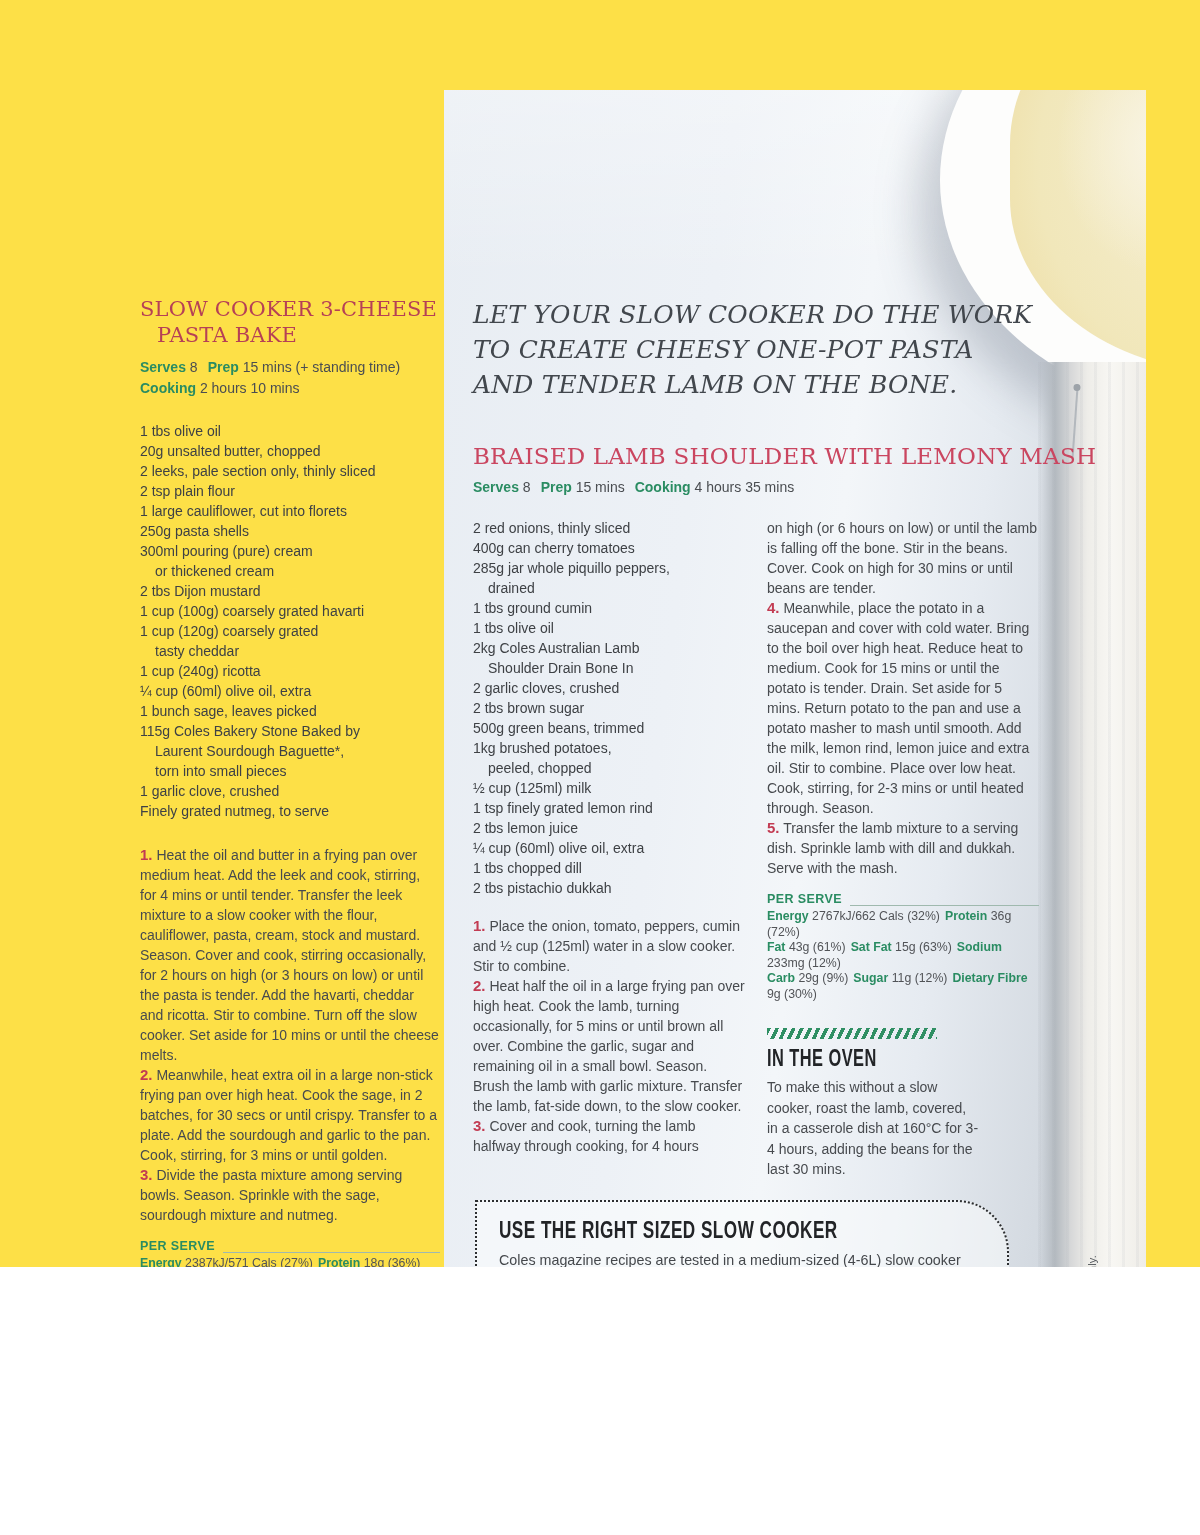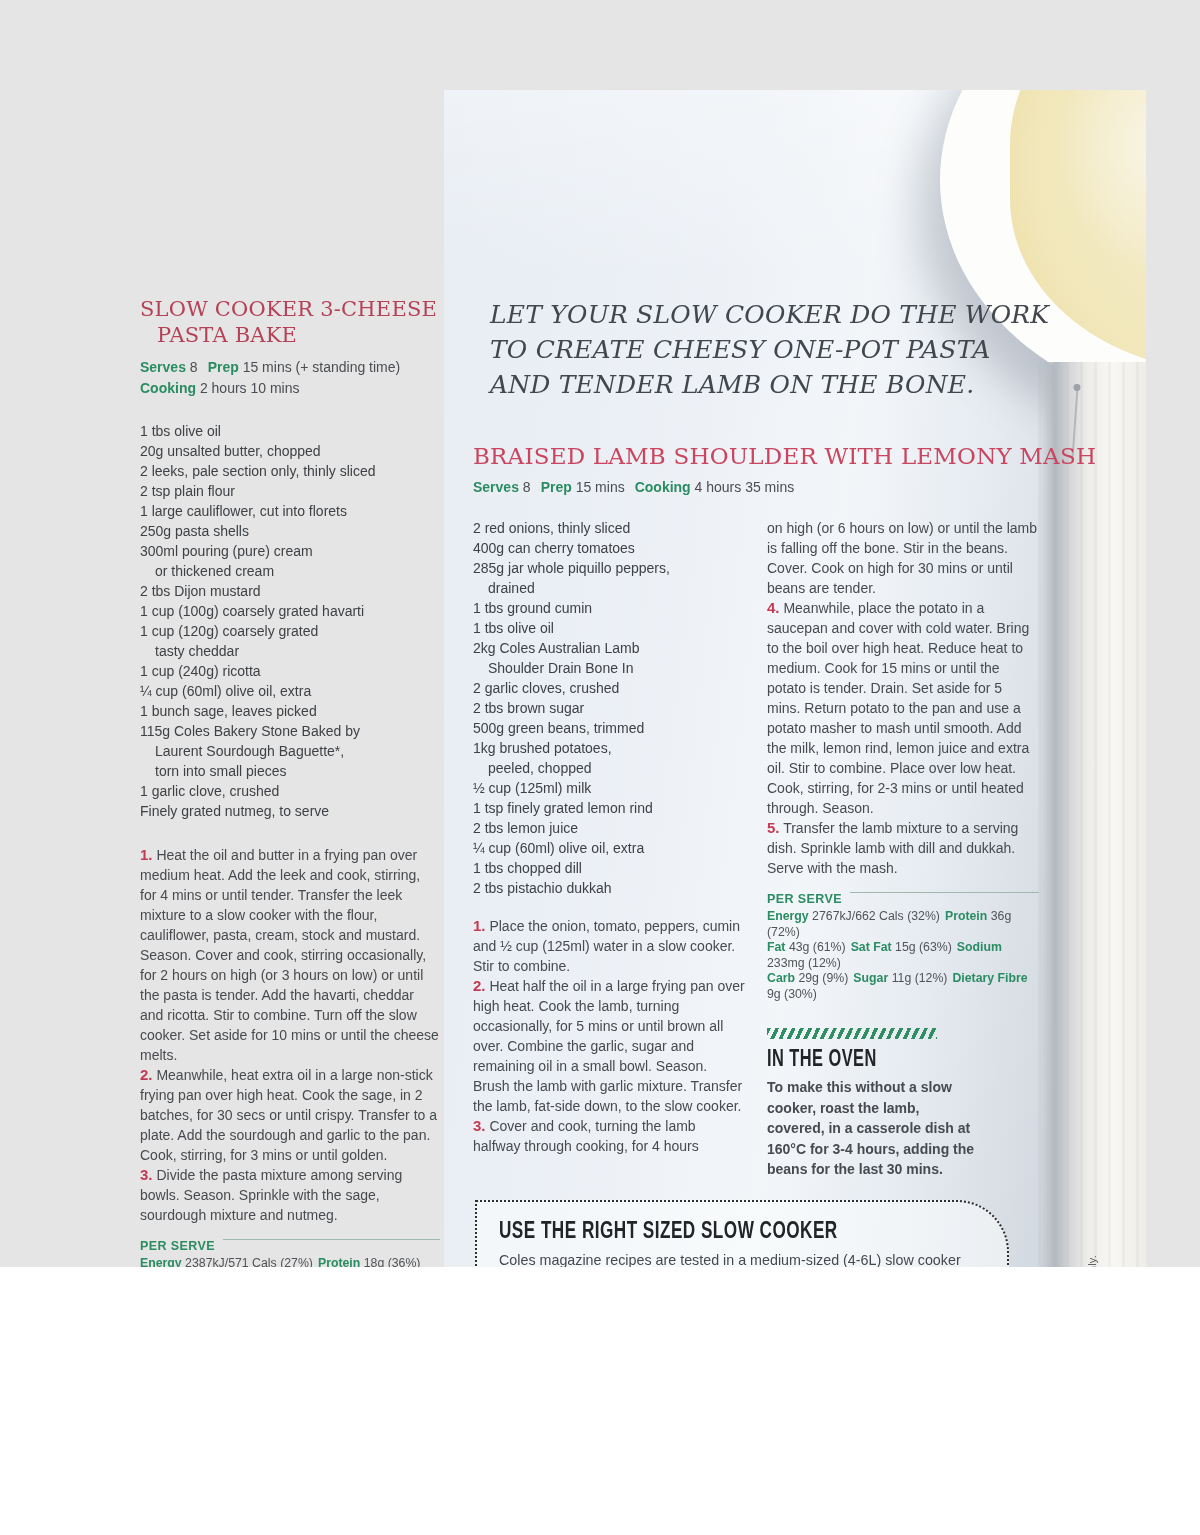--- a/index.html
+++ b/index.html
@@ -1,16 +1,16 @@
 <!DOCTYPE html>
 <html><head>
 <meta charset="utf-8">
 <style>
   html,body{margin:0;padding:0;background:#ffffff;}
-  #page{position:relative;width:1200px;height:1267px;background:#e5e5e5;overflow:hidden;
+  #page{position:relative;width:1200px;height:1267px;background:#fde047;overflow:hidden;
         font-family:"Liberation Sans",sans-serif;}
 
   
   .photo{position:absolute;left:444px;top:90px;width:702px;height:1360px;overflow:hidden;z-index:0;
     background:
       linear-gradient(180deg, rgba(255,255,255,0.30) 0%, rgba(255,255,255,0) 14%),
       linear-gradient(97deg,#e8edf3 0%,#edf1f6 34%,#f3f6f9 52%,#e6ebf1 68%,#d4dae1 84%,#c2c9d1 100%);}
   .bowl{position:absolute;left:496px;top:-145px;width:590px;height:470px;border-radius:50%;
         background:#fdfdfc;box-shadow:-22px 30px 42px rgba(120,130,142,0.35);}
   .mash{position:absolute;left:566px;top:-130px;width:520px;height:412px;border-radius:48% 52% 55% 45%;
@@ -40,53 +40,53 @@
 
   
   .serif-title{font-family:"DejaVu Serif","Liberation Serif",serif;font-weight:normal;}
   .kvlabel{color:#2a8c62;font-weight:bold;}
   .kvval{margin-right:10px;color:#4a4d51;}
   .meta .kvline{font-size:14px;line-height:21px;}
   .ing{font-size:14px;line-height:20px;font-weight:normal;color:#3e4145;
        white-space:pre-line;padding-left:15px;text-indent:-15px;}
   .step{margin:0;font-size:14px;line-height:20px;color:#474a4e;}
   .stepnum{color:#c23b52;font-weight:bold;font-size:15px;}
-  .per-serve{display:flex;align-items:flex-start;gap:8px;color:#2a8c62;font-weight:bold;
+  .per-serve{display:flex;align-items:flex-end;gap:8px;color:#2a8c62;font-weight:bold;
              font-size:12.5px;letter-spacing:0.4px;margin-bottom:3px;}
   .per-serve .rule{flex:1;height:1px;background:#9fb9ae;}
   .nut{margin-top:14px;}
   .nut .kvline{font-size:12.3px;line-height:15.5px;}
   .nut .kvval{margin-right:5px;color:#515357;}
   .stencil{display:inline-block;font-weight:bold;color:#222427;letter-spacing:0.6px;
            transform:scale(0.78,1.12);transform-origin:left center;white-space:nowrap;}
 
   
   .left-col{position:absolute;left:140px;top:296px;width:300px;z-index:2;}
   .r1-title{font-size:21px;line-height:26px;color:#b64056;letter-spacing:0.2px;margin:0 0 9px;
             white-space:pre-line;padding-left:17px;text-indent:-17px;}
   .ing-list{margin-top:22px;}
   .steps{margin-top:24px;}
 
   
-  .quote{position:absolute;left:490px;top:297px;width:580px;z-index:2;
+  .quote{position:absolute;left:473px;top:297px;width:580px;z-index:2;
          font-family:"DejaVu Serif","Liberation Serif",serif;font-style:italic;
          font-size:25px;line-height:35px;color:#42474d;letter-spacing:0.2px;white-space:pre-line;}
 
   
   .recipe2{position:absolute;left:473px;top:443px;width:566px;z-index:2;}
   .r2-title{font-size:23px;line-height:27px;color:#ca4660;letter-spacing:0.2px;margin:0 0 7px;white-space:nowrap;}
   .r2-cols{display:flex;gap:22px;margin-top:20px;}
   .r2-cols .col{width:272px;}
   .r2-cols .steps{margin-top:18px;}
 
   .oven{margin-top:26px;width:212px;}
   .hatch{width:170px;height:11px;margin-bottom:7px;
          background:repeating-linear-gradient(115deg,#2f8f63 0 3.5px,transparent 3.5px 7.5px);}
   .oven-h{font-size:21px;margin:0 0 7px;}
-  .oven-text{font-size:14px;line-height:20.5px;color:#474a4e;font-weight:bold;}
+  .oven-text{font-size:14px;line-height:20.5px;color:#474a4e;}
 
   
   .tip-box{position:absolute;left:475px;top:1200px;width:534px;height:178px;box-sizing:border-box;
            border:2px dotted #2c2e30;border-top-right-radius:52px;background:rgba(252,253,254,0.55);
            padding:15px 22px;z-index:2;}
   .tip-h{font-size:22px;margin-bottom:7px;}
   .tip-text{font-size:14.3px;line-height:21px;color:#45484c;}
 
   
   .footer{position:absolute;left:117px;top:1404px;font-size:14.5px;color:#3c3e41;z-index:2;}

